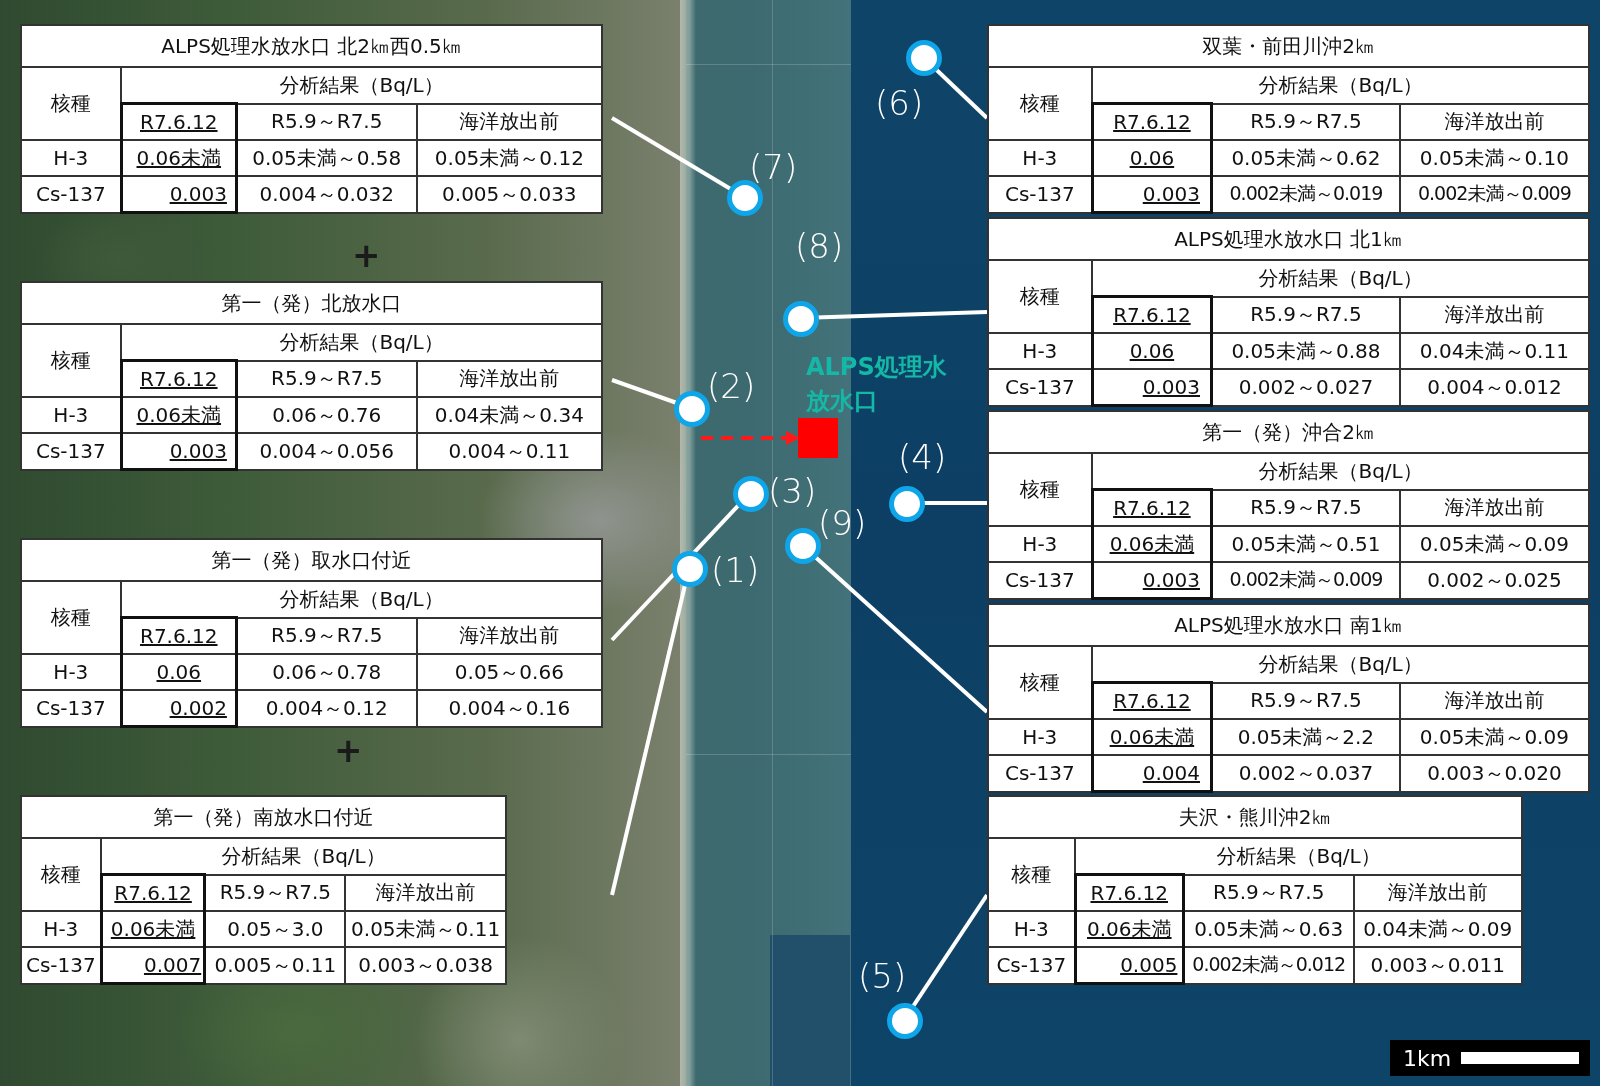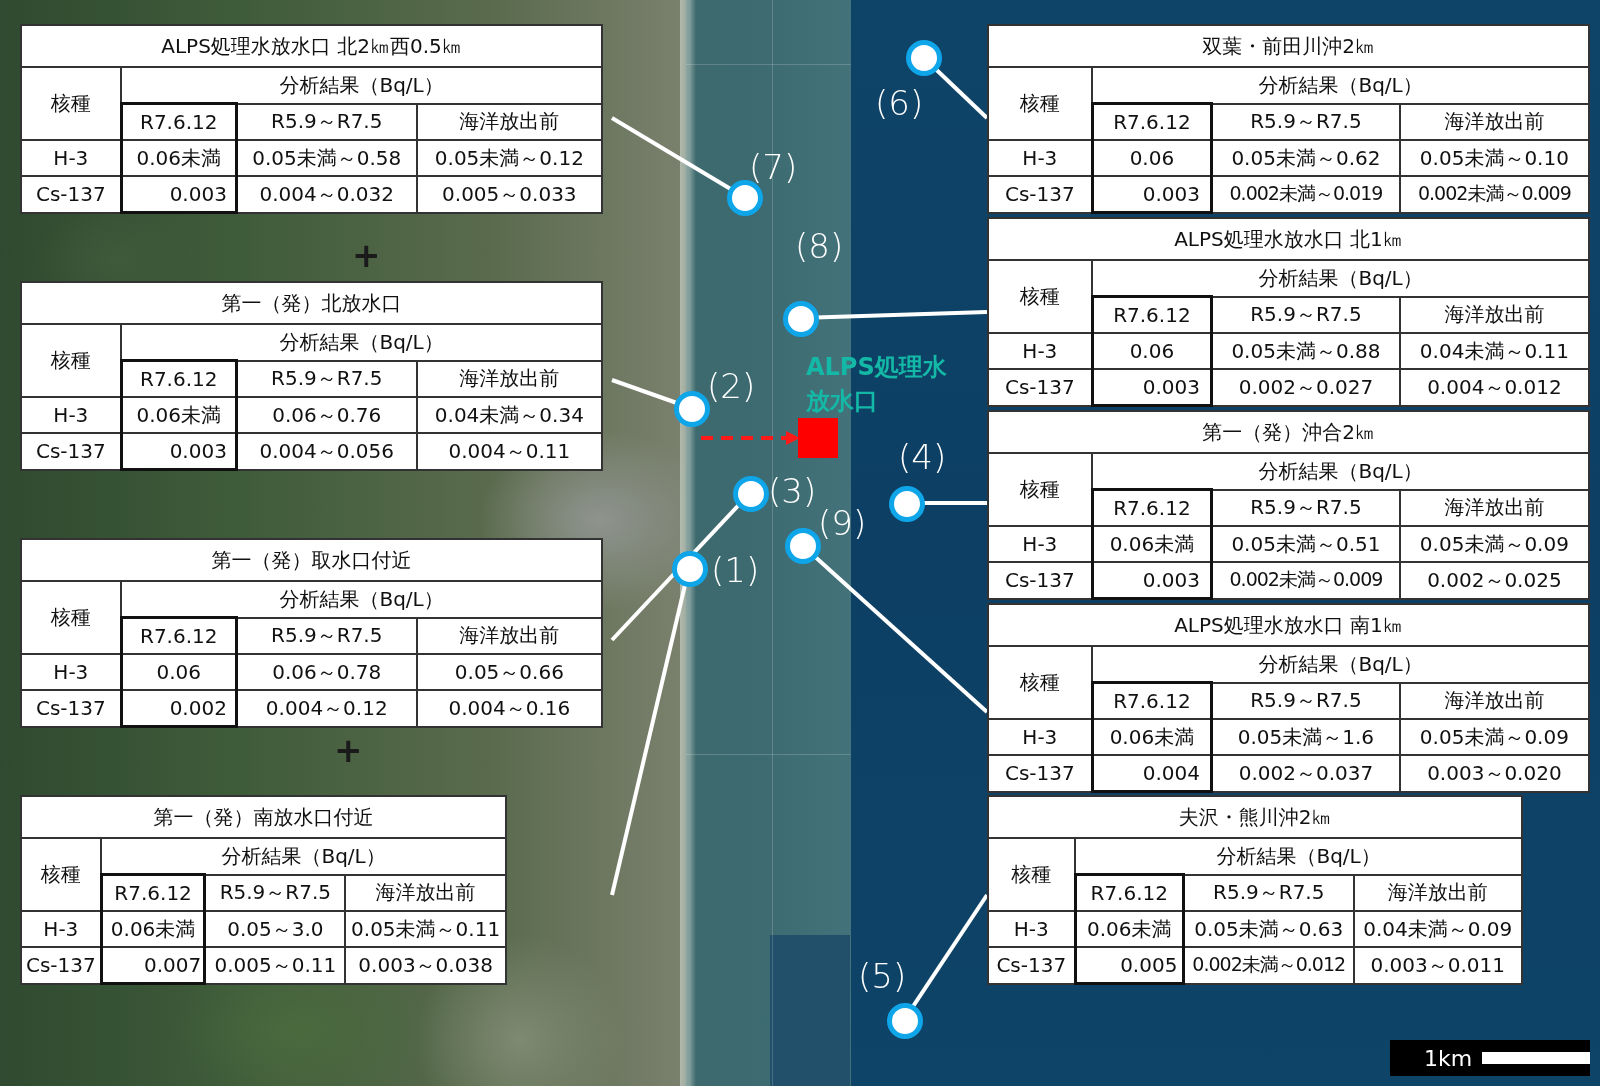--- a/index.html
+++ b/index.html
@@ -20,30 +20,30 @@
     .deep { position:absolute; left:851px; top:0; width:749px; height:1086px;
       background:linear-gradient(180deg,#0f4469 0%, #0d3f64 50%, #0e4468 100%); }
     .tile { position:absolute; left:770px; top:935px; width:80px; height:151px; background:#22506a; }
     .grid-v { position:absolute; width:1px; background:rgba(255,255,255,.18); }
     .grid-h { position:absolute; height:1px; background:rgba(255,255,255,.18); }
     .cross { position:absolute; color:#1a1a1a; font-size:34px; line-height:34px; font-weight:bold; }
     .tbl { position:absolute; border-collapse:collapse; background:#fff; color:#111;
       font-family:"DejaVu Sans","Liberation Sans",sans-serif; font-size:20px; }
     .tbl td { border:2px solid #333; text-align:center; padding:0; height:34px; white-space:nowrap; }
     .tbl td.title { height:40px; }
-    .tbl td.thick { border-left:3px solid #111; border-right:3px solid #111; }
+    .tbl td.thick { border-left:3px solid #111; border-right:3px solid #111;text-decoration:underline; }
     .tbl tr.first-sub td.thick { border-top:3px solid #111; }
     .tbl tr.last td.thick { border-bottom:3px solid #111;padding-left:39px; }
     .narrow { font-size:19px; letter-spacing:-1px; }
     svg.overlay { position:absolute; left:0; top:0; }
     .lbl { position:absolute; color:#fff; font-size:34px; font-family:"DejaVu Sans","Liberation Sans",sans-serif; font-weight:300; }
     .outfall-label { position:absolute; left:806px; top:350px; color:#14b8a6; font-size:24px; font-weight:bold; line-height:34px; }
     .scale { position:absolute; left:1390px; top:1040px; width:200px; height:36px; background:#000; color:#fff;
       font-size:22px; display:flex; align-items:center; }
-    .scale span { margin-left:34px; }
+    .scale span { margin-left:13px; }
     .scale .bar { margin-left:10px; width:118px; height:12px; background:#fff; }
   </style>
 </head>
 <body>
 
 <div class="map">
   <div class="land"></div>
   <div class="shallow"></div>
   <div class="surf"></div>
   <div class="deep"></div>
@@ -355,21 +355,21 @@
           <td colspan="3">分析結果（Bq/L）</td>
         </tr>
         <tr class="first-sub">
           <td class="thick">R7.6.12</td>
           <td>R5.9～R7.5</td>
           <td>海洋放出前</td>
         </tr>
         <tr>
       <td>H-3</td>
       <td class="thick">0.06未満</td>
-      <td class="">0.05未満～1.6</td>
+      <td class="">0.05未満～2.2</td>
       <td class="">0.05未満～0.09</td>
         </tr>
         <tr class="last">
       <td>Cs-137</td>
       <td class="thick">0.004</td>
       <td class="">0.002～0.037</td>
       <td class="">0.003～0.020</td>
         </tr>
       </tbody>
     </table>

